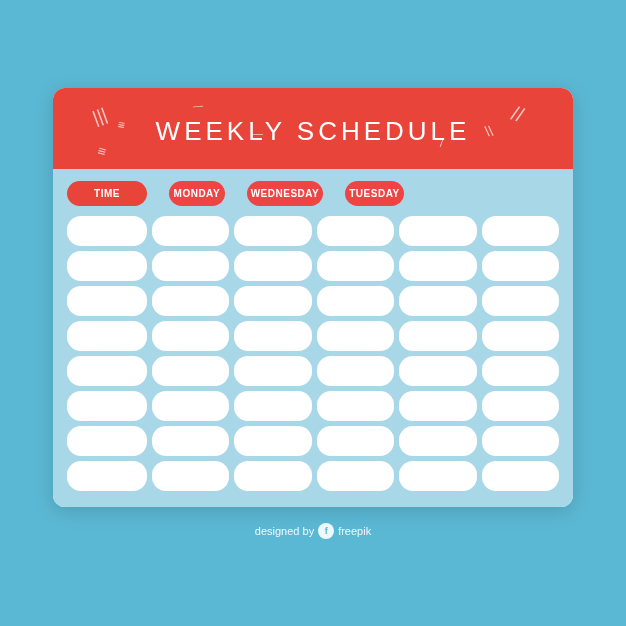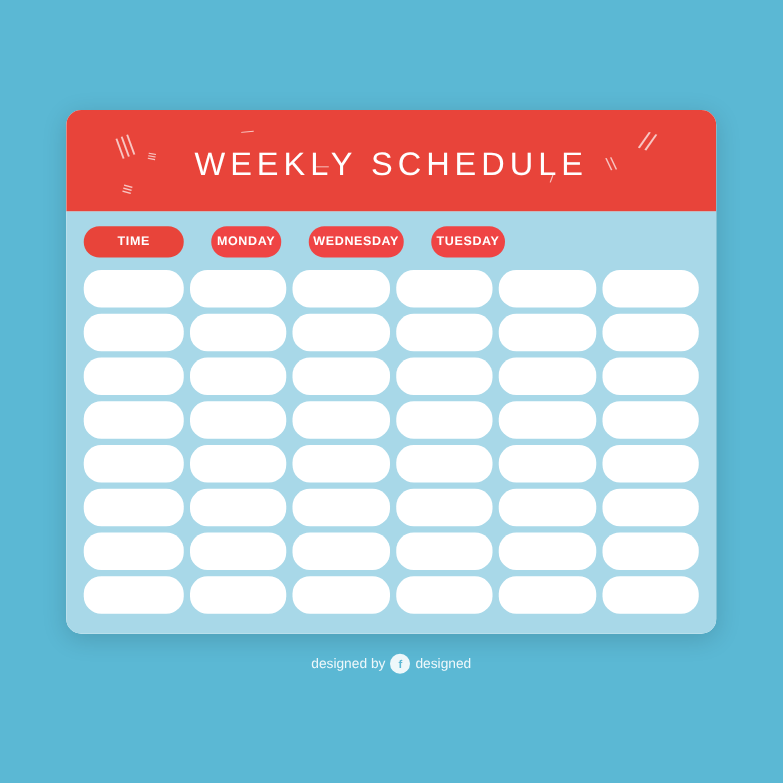--- a/index.html
+++ b/index.html
@@ -214,15 +214,15 @@
       <div class="cell"></div>
       <div class="cell"></div>
     </div>
   </div>
 </div>
 
 <div class="footer">
   <span>
     <span>designed by</span>
     <span class="freepik-logo">f</span>
-    <span>designed</span>
+    <span>freepik</span>
   </span>
 </div>
 
 </body></html>

